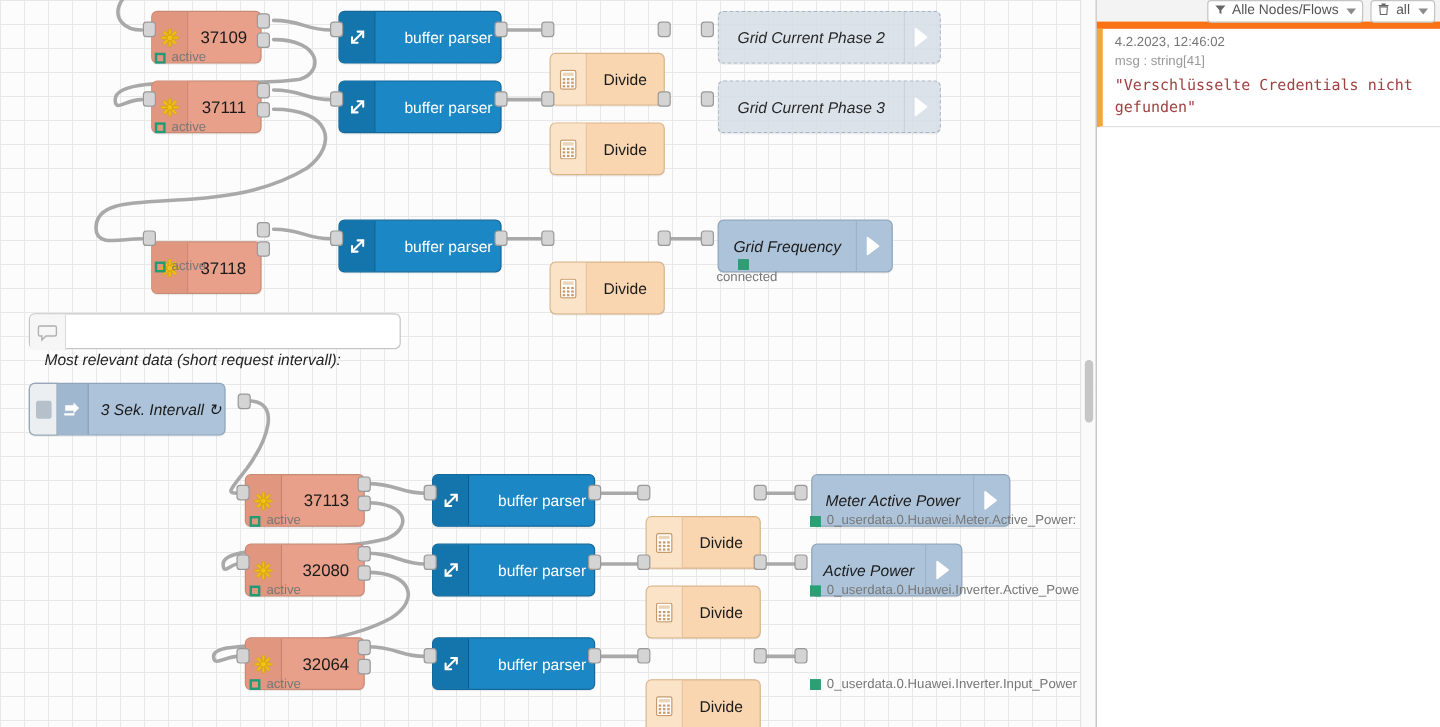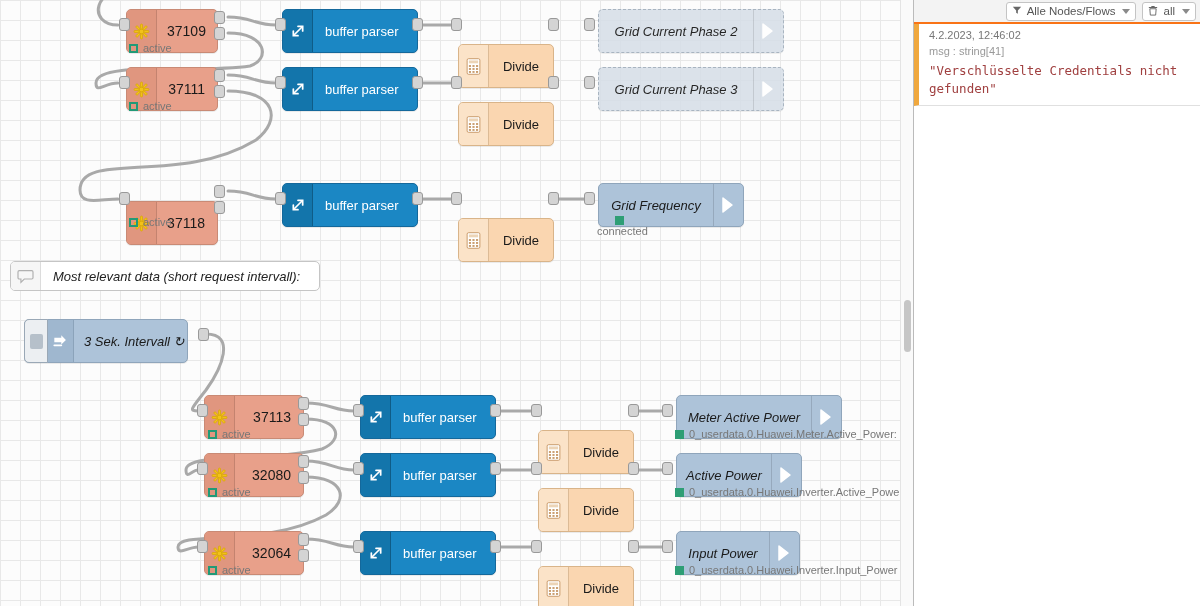--- a/index.html
+++ b/index.html
@@ -53,21 +53,21 @@
   }
 
   
   .n-modbus { background: #e8a08a; border-color: #c98a75; width: 92px; }
   .n-modbus .ico { background: #e0967f; border-right-color: #c4836f; }
   .n-modbus .lbl { font-size: 14px; justify-content: flex-end; padding-right: 12px; }
 
   
   .n-buffer { background: #1b87c4; border-color: #14689b; width: 136px; color: #fff; }
   .n-buffer .ico { background: #1375ab; border-right-color: #0f5c87; }
-  .n-buffer .lbl { color: #fff; justify-content: flex-start; padding-left: 12px; }
+  .n-buffer .lbl { color: #fff; justify-content: flex-start; padding-left: 24px; }
 
   
   .n-divide { background: #fad6b0; border-color: #d9b489; width: 96px; margin-top: 35px; }
   .n-divide .ico { background: #fbe3c8; border-right-color: #dcbb96; }
 
   
   .n-out { background: #adc3d9; border-color: #8fa5bb; width: 128px; }
   .n-out .lbl { font-style: italic; font-size: 13px; justify-content: center; padding: 0 6px; }
   .n-out .arrowbox {
     width: 30px; flex: 0 0 30px;
@@ -158,21 +158,21 @@
   #sidebar {
     position: absolute; left: 913px; top: 0;
     width: 287px; height: 606px;
     background: #fff;
     border-left: 1px solid #bbb;
     display: flex; flex-direction: column;
   }
   #sbtoolbar {
     height: 24px; flex: 0 0 24px;
     background: #f3f3f3;
-    border-bottom: 2px solid #f97316;
+    border-bottom: 6px solid #f97316;
     display: flex; align-items: center; justify-content: flex-end;
     padding-right: 4px; gap: 6px;
   }
   .tb-btn {
     height: 19px;
     display: flex; align-items: center; gap: 5px;
     padding: 0 5px;
     border: 1px solid #c4c4c4;
     border-radius: 3px;
     background: #fff;
@@ -472,21 +472,21 @@
             <path d="M2 2 L11 9 L2 16 Z" fill="#fff" stroke="#fff" stroke-width="1.5" stroke-linejoin="round"></path>
           </svg>
       </span>
     </div>
     <div class="port" style="left:584px; top:192px;"></div>
     <div class="status" style="left:597px; top:216px;flex-direction:column;">
       <span class="dot dot-fill"></span>
       <span>connected</span>
     </div>
 
-    <div class="n-comment" style="left:10px; top:261px; width:310px;">
+    <div class="n-comment" style="left:24px; top:261px; width:310px;flex-direction:column;">
       <span class="ico">
         <svg width="17" height="15" viewBox="0 0 20 18">
             <path d="M2.5 2 h15 a1.5 1.5 0 0 1 1.5 1.5 v7 a1.5 1.5 0 0 1 -1.5 1.5 h-9 l-4 4 v-4 h-2 a1.5 1.5 0 0 1 -1.5 -1.5 v-7 a1.5 1.5 0 0 1 1.5 -1.5 z" fill="none" stroke="#b0b0b0" stroke-width="1.4"></path>
           </svg>
       </span>
       <span class="lbl">Most relevant data (short request intervall):</span>
     </div>
 
     <div class="node n-inject" style="left:24px; top:319px;">
       <span class="btn">
@@ -709,28 +709,20 @@
               <rect x="8.5" y="18.4" width="3" height="2.6"></rect>
               <rect x="13.5" y="18.4" width="3" height="2.6"></rect>
             </g>
           </svg>
       </span>
       <span class="lbl">Divide</span>
     </div>
     <div class="port" style="left:531px; top:540px;"></div>
     <div class="port" style="left:628px; top:540px;"></div>
 
-    <div class="node n-out" style="left:676px; top:531px; width:124px;">
-      <span class="lbl">Input Power</span>
-      <span class="arrowbox">
-        <svg width="16" height="18" viewBox="0 0 16 18">
-            <path d="M2 2 L11 9 L2 16 Z" fill="#fff" stroke="#fff" stroke-width="1.5" stroke-linejoin="round"></path>
-          </svg>
-      </span>
-    </div>
     <div class="port" style="left:662px; top:540px;"></div>
     <div class="status" style="left:675px; top:564px;">
       <span class="dot dot-fill"></span>
       <span>0_userdata.0.Huawei.Inverter.Input_Power</span>
     </div>
 
     <div id="vscroll">
       <div id="vthumb"></div>
     </div>
   </div>

